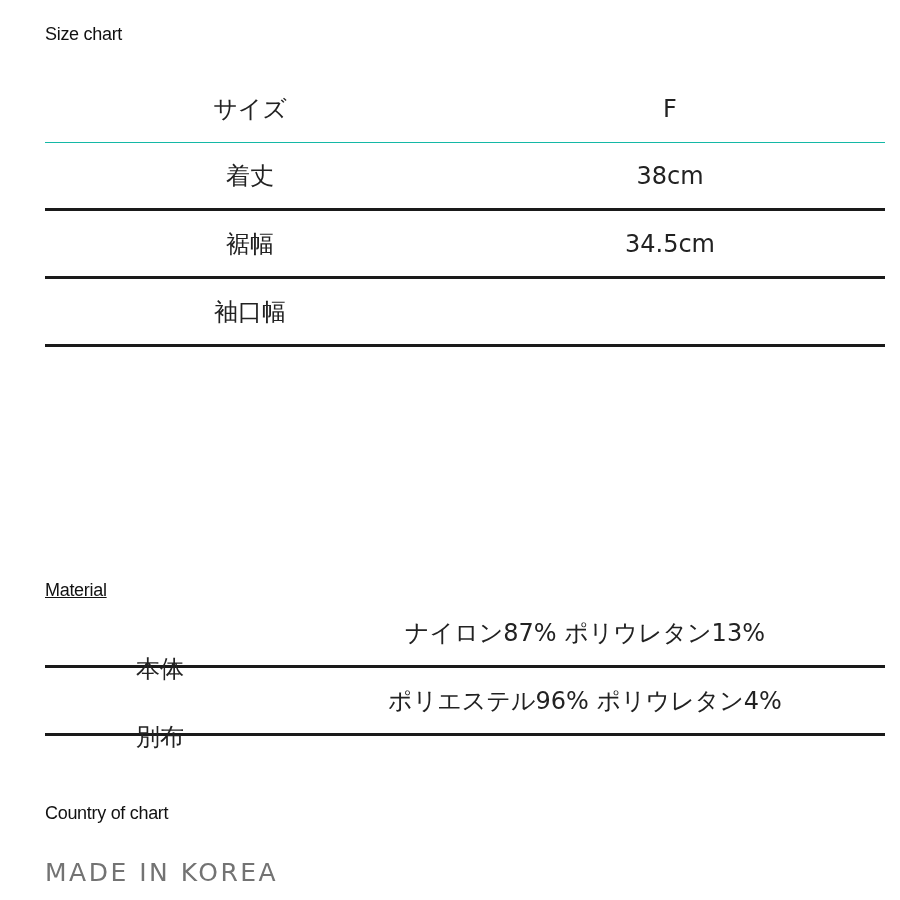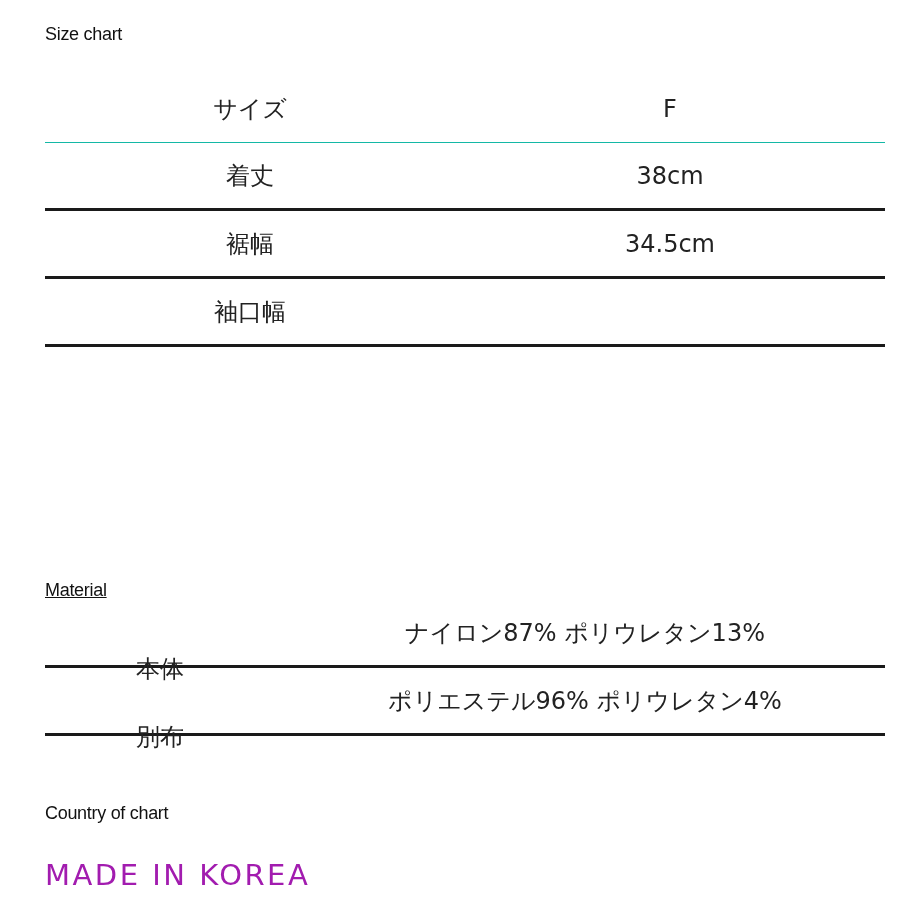--- a/index.html
+++ b/index.html
@@ -31,21 +31,21 @@
     
     #material-table { top: 600px; }
     #material-table .row { height: 68px; }
     #material-table .c1 { position: absolute; left: 0; width: 230px; text-align: center; margin-top: 36px; }
     #material-table .c2 { position: absolute; left: 260px; width: 560px; text-align: center; }
     #material-table .row .cell { top: 50%; transform: translateY(-50%); }
 
     #origin-value {
       position: absolute; left: 45px; top: 858px;
       font-family: "DejaVu Sans", "Liberation Sans", sans-serif;
-      font-size: 29px; letter-spacing: 2.5px; color: #a21caf;
+      font-size: 25px; letter-spacing: 2.5px; color: #737373;
     }
   </style>
 </head>
 <body>
 
 <div id="size-title" class="section-title">Size chart</div>
 
 <div id="size-table" class="tbl">
   <div class="row header">
     <span class="cell c1">サイズ</span>

